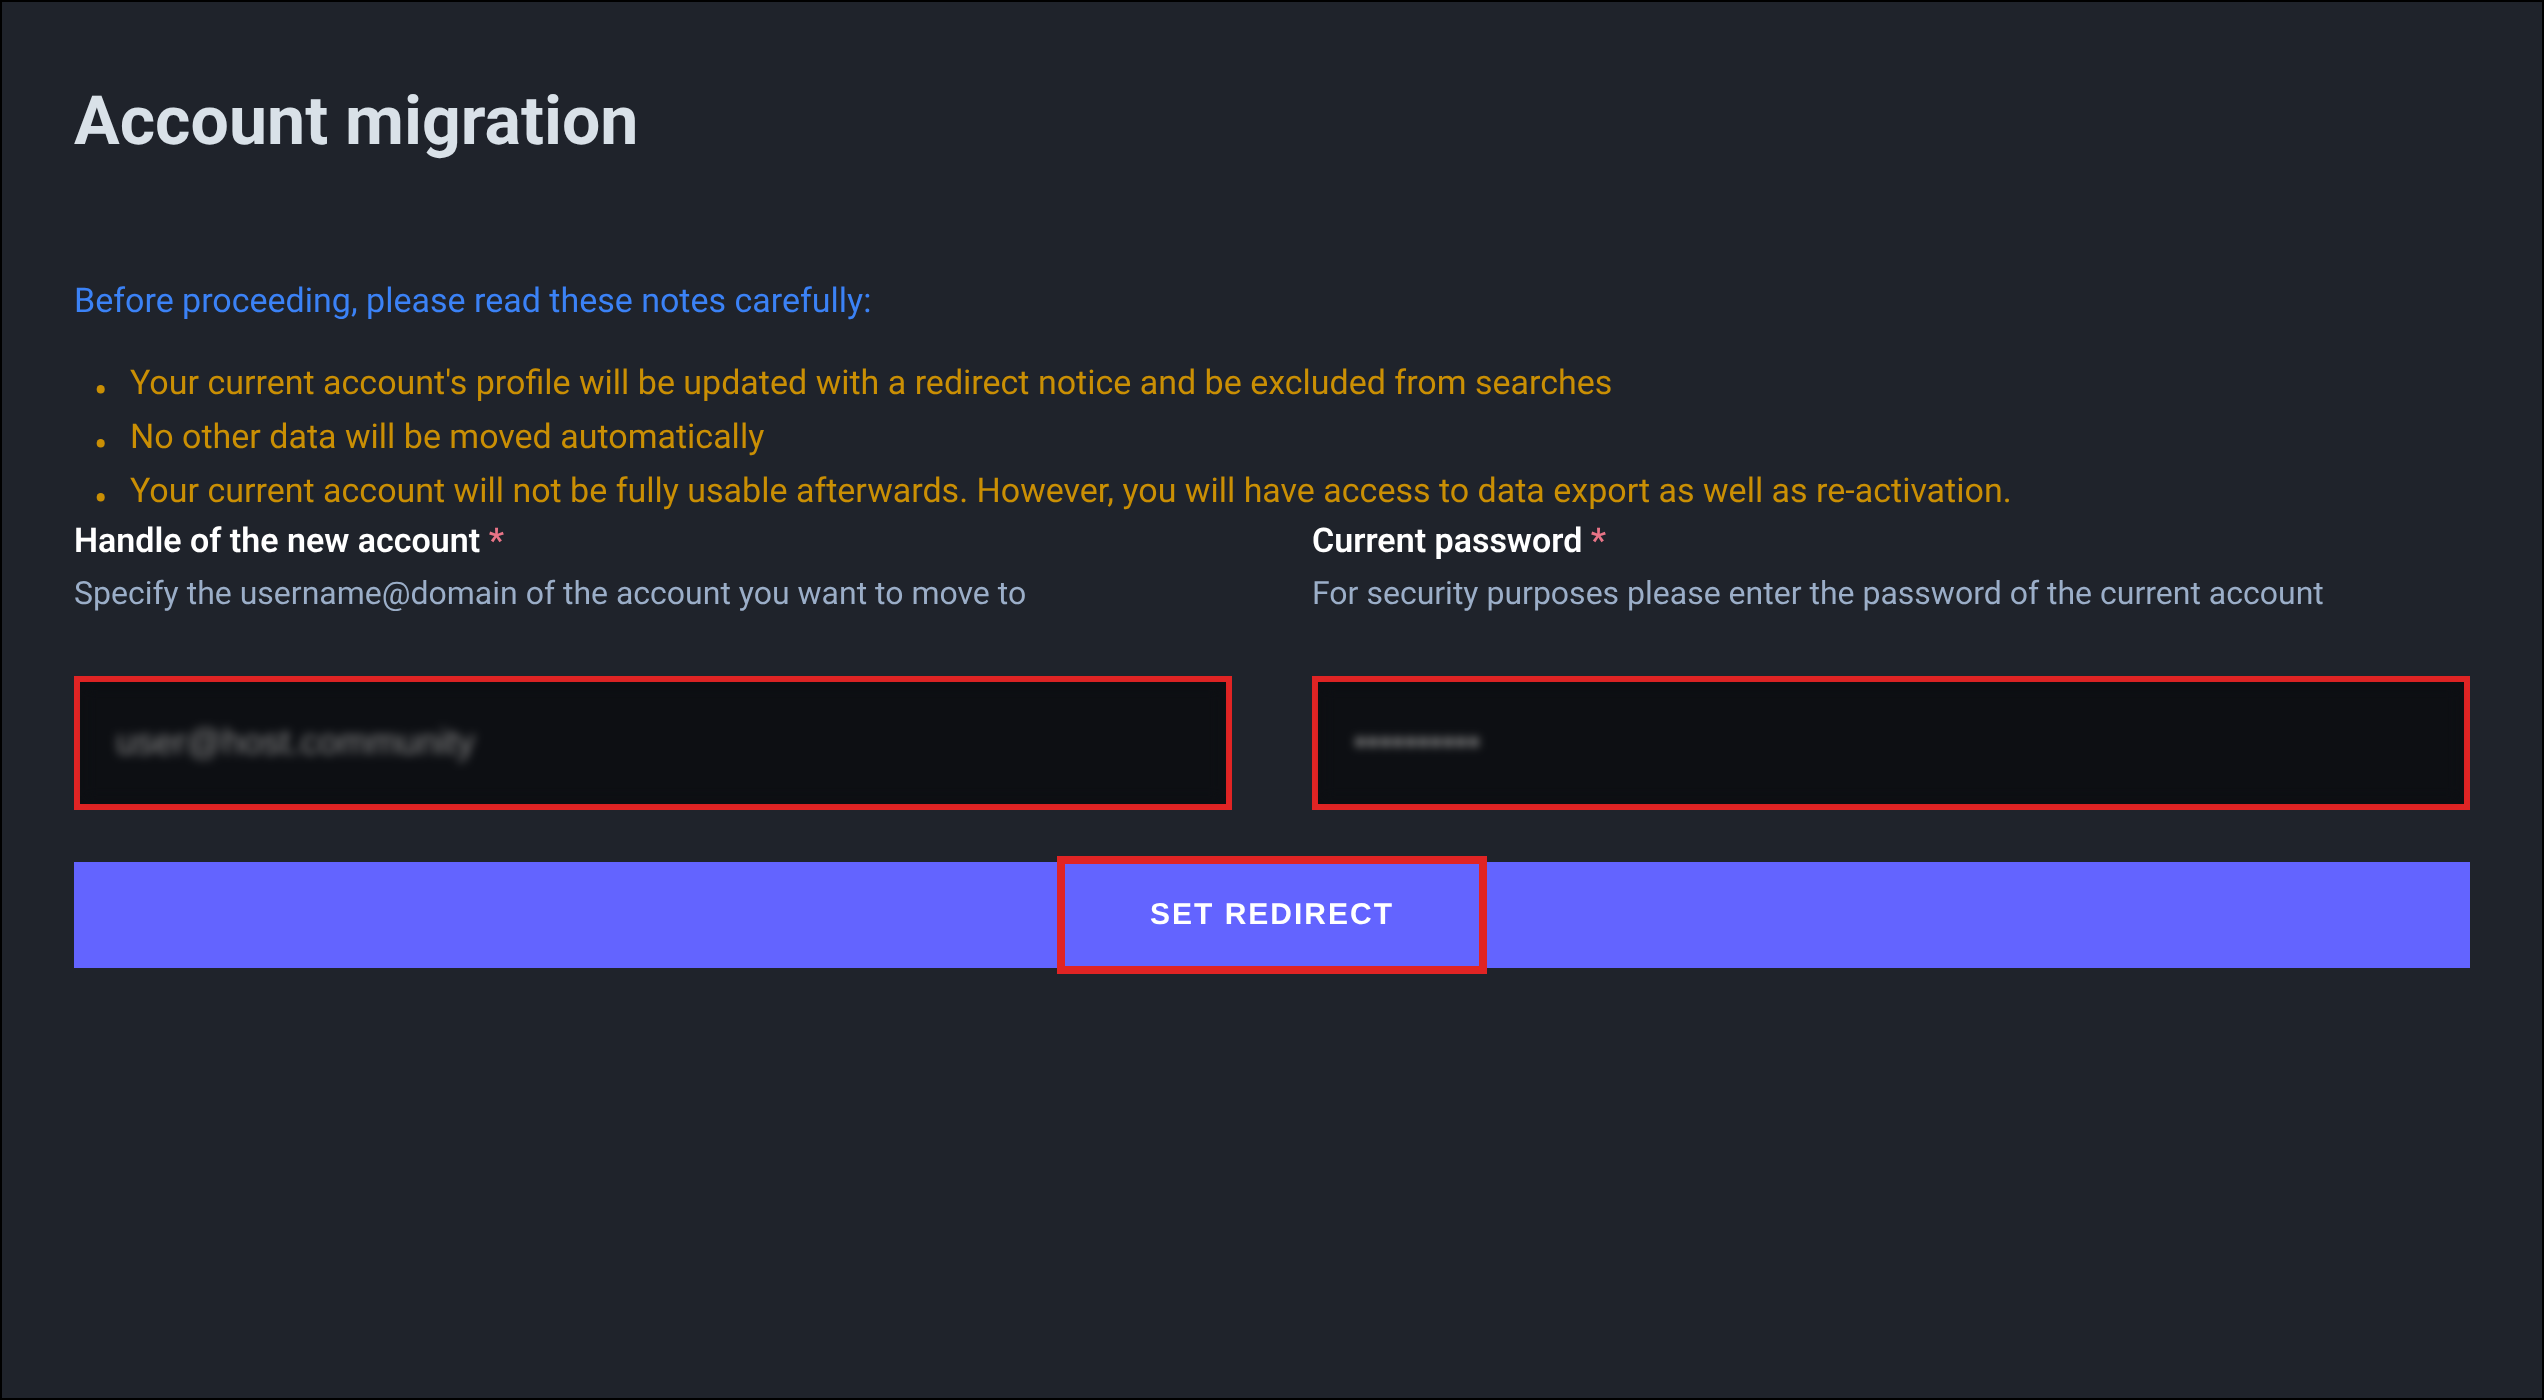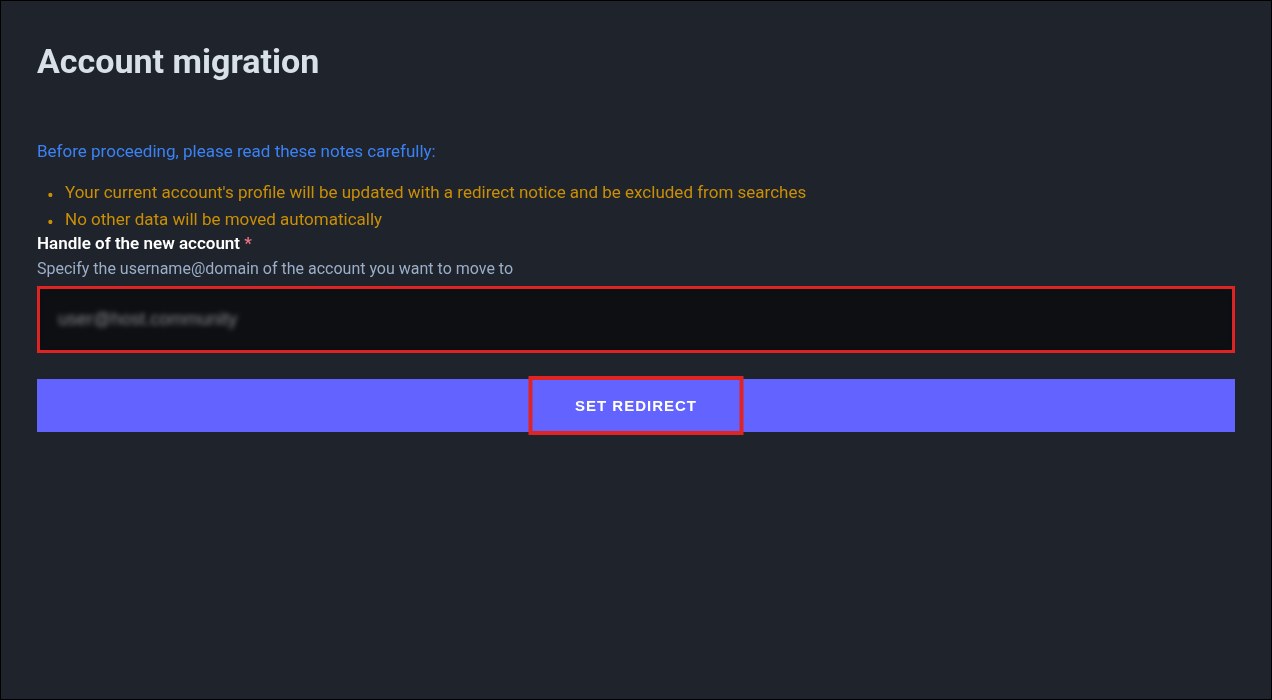--- a/index.html
+++ b/index.html
@@ -59,21 +59,21 @@
       font-size: 17px;
       font-weight: 600;
       margin-bottom: 6px;
     }
     .required {
       color: #e87487;
     }
     .form-hint {
       color: #9baec8;
       font-size: 16px;
-      margin-bottom: 8px;
+      margin-bottom: 32px;
     }
     .input-wrapper {
       border: 3px solid #e02424;
       background: #0d0f13;
       padding: 4px;
     }
     input[type="text"], input[type="password"] {
       width: 100%;
       background: #0d0f13;
       border: none;
@@ -112,30 +112,40 @@
 </head>
 <body>
 
 <h1>Account migration</h1>
 
 <p class="intro">Before proceeding, please read these notes carefully:</p>
 
 <ul class="notes">
   <li>Your current account's profile will be updated with a redirect notice and be excluded from searches</li>
   <li>No other data will be moved automatically</li>
+  <li>Your current account will not be fully usable afterwards. However, you will have access to data export as well as re-activation.</li>
 </ul>
 
 <div class="form-row">
   <div class="form-group">
     <label class="form-label">
       <span>Handle of the new account</span> <span class="required">*</span>
     </label>
     <div class="form-hint">Specify the username@domain of the account you want to move to</div>
     <div class="input-wrapper">
       <input type="text" value="user@host.community" style="">
     </div>
   </div>
+  <div class="form-group">
+    <label class="form-label">
+      <span>Current password</span> <span class="required">*</span>
+    </label>
+    <div class="form-hint">For security purposes please enter the password of the current account</div>
+    <div class="input-wrapper">
+      <input type="password" value="••••••••••" style="">
+    </div>
+  </div>
 </div>
 
 <div class="submit-outer">
   <button class="submit-button">SET REDIRECT</button>
   <div class="btn-highlight"></div>
 </div>
 
 </body></html>

